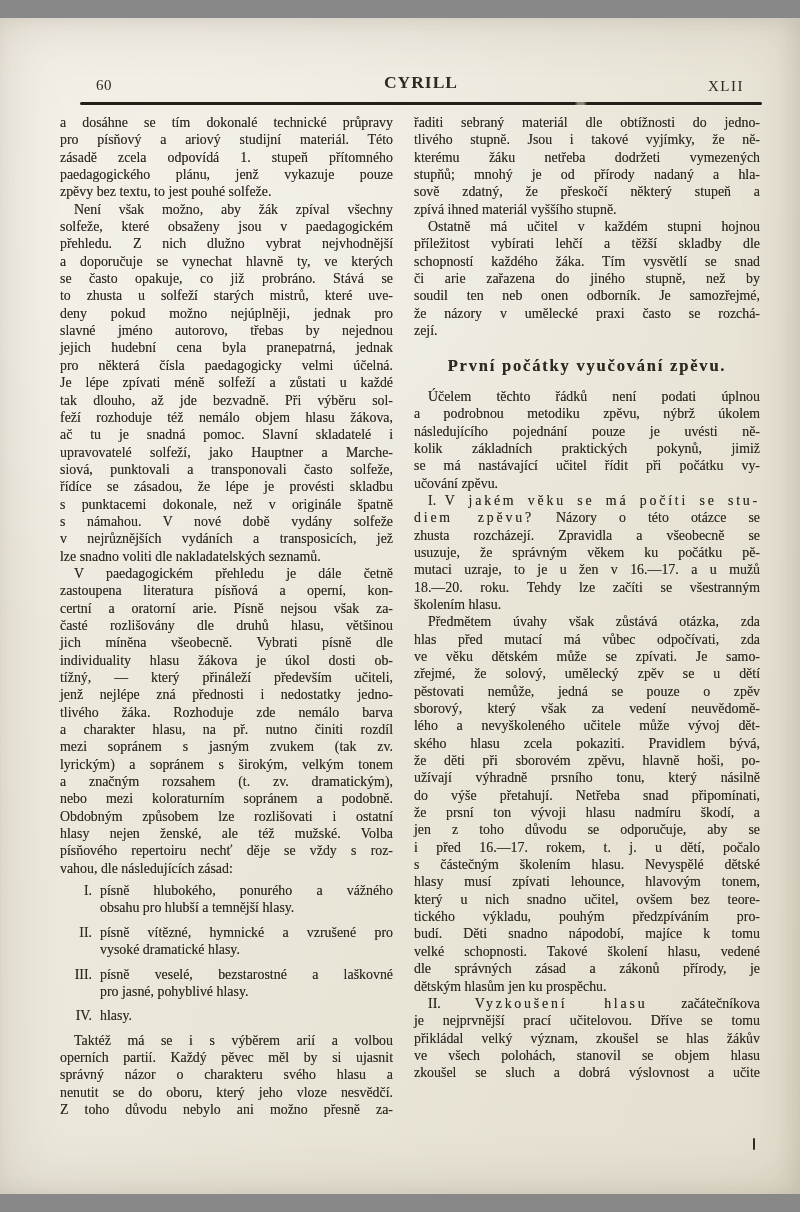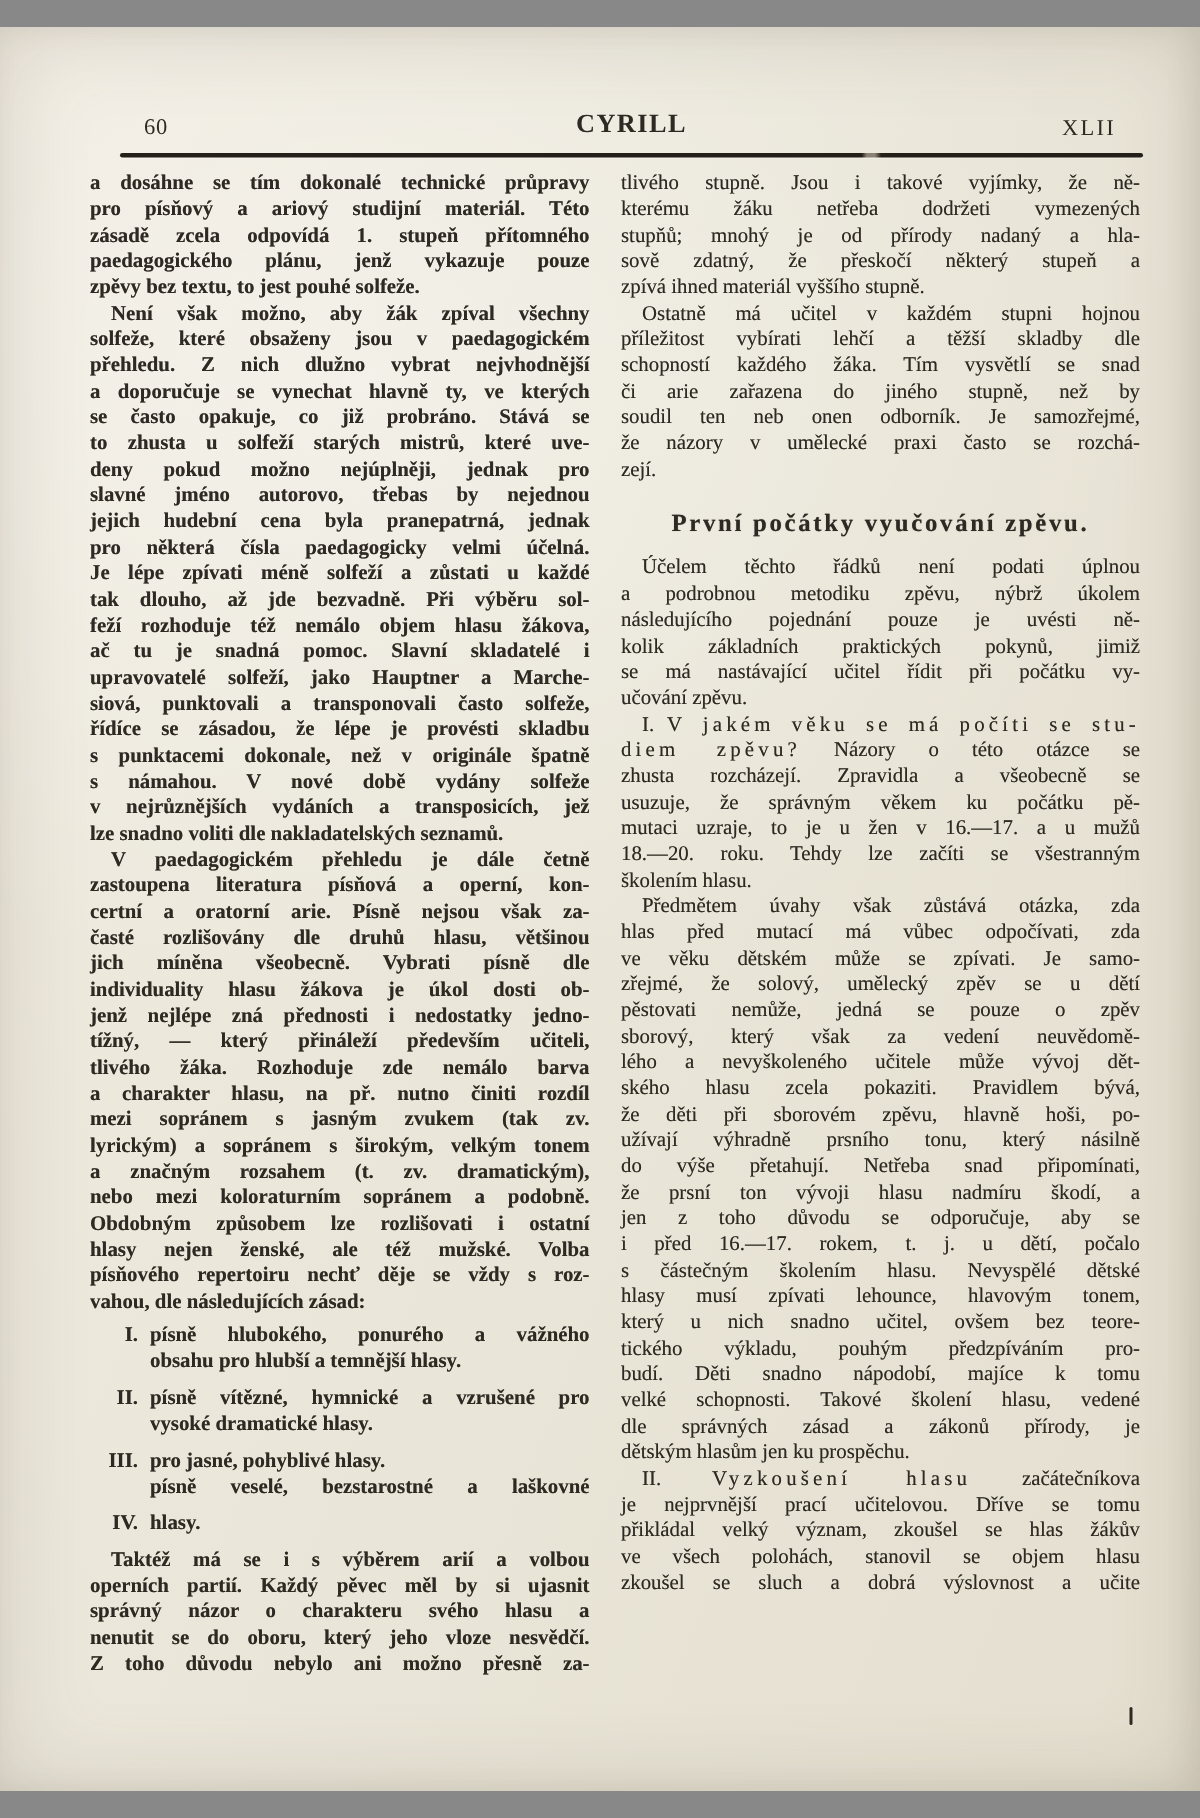--- a/index.html
+++ b/index.html
@@ -21,21 +21,21 @@
   .journal{position:absolute;left:0;right:0;top:2px;text-align:center;font-weight:bold;font-size:17.5px;letter-spacing:1px;}
   .volume{position:absolute;right:18px;top:8px;font-size:15px;letter-spacing:1.5px;text-align:center;}
   .rule{
     position:absolute;left:80px;top:84px;width:682px;height:3px;border-radius:2px;
     background:linear-gradient(90deg,#241f18 0 72.5%, #8a8274 73% 73.8%, #241f18 74.4% 100%);
     box-shadow:0 1px 0 rgba(255,255,255,0.25);
   }
   
   .col{position:absolute;top:96px;font-size:13.9px;line-height:17.35px;
        text-shadow:0 0 .4px rgba(46,42,35,.55);}
-  .col.left{left:60px;width:333px;font-weight:bold;}
+  .col.left{left:60px;width:333px;}
   .col.right{left:414px;width:346px;}
   .para{margin:0;}
   .line{text-align:justify;text-align-last:left;white-space:normal;}
   .line.jl{text-align-last:justify;}
   .line.ind{text-indent:14px;}
   .sp{letter-spacing:2.8px;}
   .list-item{position:relative;padding-left:40px;margin:5px 0 7px;}
   .num{position:absolute;left:0;top:0;width:32px;text-align:right;}
   .heading{
     text-align:center;text-align-last:center;font-weight:bold;
@@ -89,22 +89,22 @@
         <div class="line jl">v nejrůznějších vydáních a transposicích, jež</div>
         <div class="line">lze snadno voliti dle nakladatelských seznamů.</div>
       </div>
       <div class="para">
         <div class="line jl ind">V paedagogickém přehledu je dále četně</div>
         <div class="line jl">zastoupena literatura písňová a operní, kon-</div>
         <div class="line jl">certní a oratorní arie. Písně nejsou však za-</div>
         <div class="line jl">časté rozlišovány dle druhů hlasu, většinou</div>
         <div class="line jl">jich míněna všeobecně. Vybrati písně dle</div>
         <div class="line jl">individuality hlasu žákova je úkol dosti ob-</div>
+        <div class="line jl">tížný, — který přináleží především učiteli,</div>
         <div class="line jl">jenž nejlépe zná přednosti i nedostatky jedno-</div>
-        <div class="line jl">tížný, — který přináleží především učiteli,</div>
         <div class="line jl">tlivého žáka. Rozhoduje zde nemálo barva</div>
         <div class="line jl">a charakter hlasu, na př. nutno činiti rozdíl</div>
         <div class="line jl">mezi sopránem s jasným zvukem (tak zv.</div>
         <div class="line jl">lyrickým) a sopránem s širokým, velkým tonem</div>
         <div class="line jl">a značným rozsahem (t. zv. dramatickým),</div>
         <div class="line jl">nebo mezi koloraturním sopránem a podobně.</div>
         <div class="line jl">Obdobným způsobem lze rozlišovati i ostatní</div>
         <div class="line jl">hlasy nejen ženské, ale též mužské. Volba</div>
         <div class="line jl">písňového repertoiru nechť děje se vždy s roz-</div>
         <div class="line">vahou, dle následujících zásad:</div>
@@ -114,37 +114,38 @@
         <div class="line jl">písně hlubokého, ponurého a vážného</div>
         <div class="line">obsahu pro hlubší a temnější hlasy.</div>
       </div>
       <div class="list-item">
         <span class="num">II.</span>
         <div class="line jl">písně vítězné, hymnické a vzrušené pro</div>
         <div class="line">vysoké dramatické hlasy.</div>
       </div>
       <div class="list-item">
         <span class="num">III.</span>
+        <div class="line jl">písně veselé, bezstarostné a laškovné</div>
         <div class="line">pro jasné, pohyblivé hlasy.</div>
-        <div class="line jl">písně veselé, bezstarostné a laškovné</div>
       </div>
       <div class="list-item">
         <span class="num">IV.</span>
         <div class="line">hlasy.</div>
       </div>
       <div class="para">
         <div class="line jl ind">Taktéž má se i s výběrem arií a volbou</div>
         <div class="line jl">operních partií. Každý pěvec měl by si ujasnit</div>
         <div class="line jl">správný názor o charakteru svého hlasu a</div>
         <div class="line jl">nenutit se do oboru, který jeho vloze nesvědčí.</div>
         <div class="line jl">Z toho důvodu nebylo ani možno přesně za-</div>
       </div>
     </div>
   <div class="col right">
       <div class="para">
+        <div class="line jl">řaditi sebraný materiál dle obtížnosti do jedno-</div>
         <div class="line jl">tlivého stupně. Jsou i takové vyjímky, že ně-</div>
         <div class="line jl">kterému žáku netřeba dodržeti vymezených</div>
         <div class="line jl">stupňů; mnohý je od přírody nadaný a hla-</div>
         <div class="line jl">sově zdatný, že přeskočí některý stupeň a</div>
         <div class="line">zpívá ihned materiál vyššího stupně.</div>
       </div>
       <div class="para">
         <div class="line jl ind">Ostatně má učitel v každém stupni hojnou</div>
         <div class="line jl">příležitost vybírati lehčí a těžší skladby dle</div>
         <div class="line jl">schopností každého žáka. Tím vysvětlí se snad</div>

